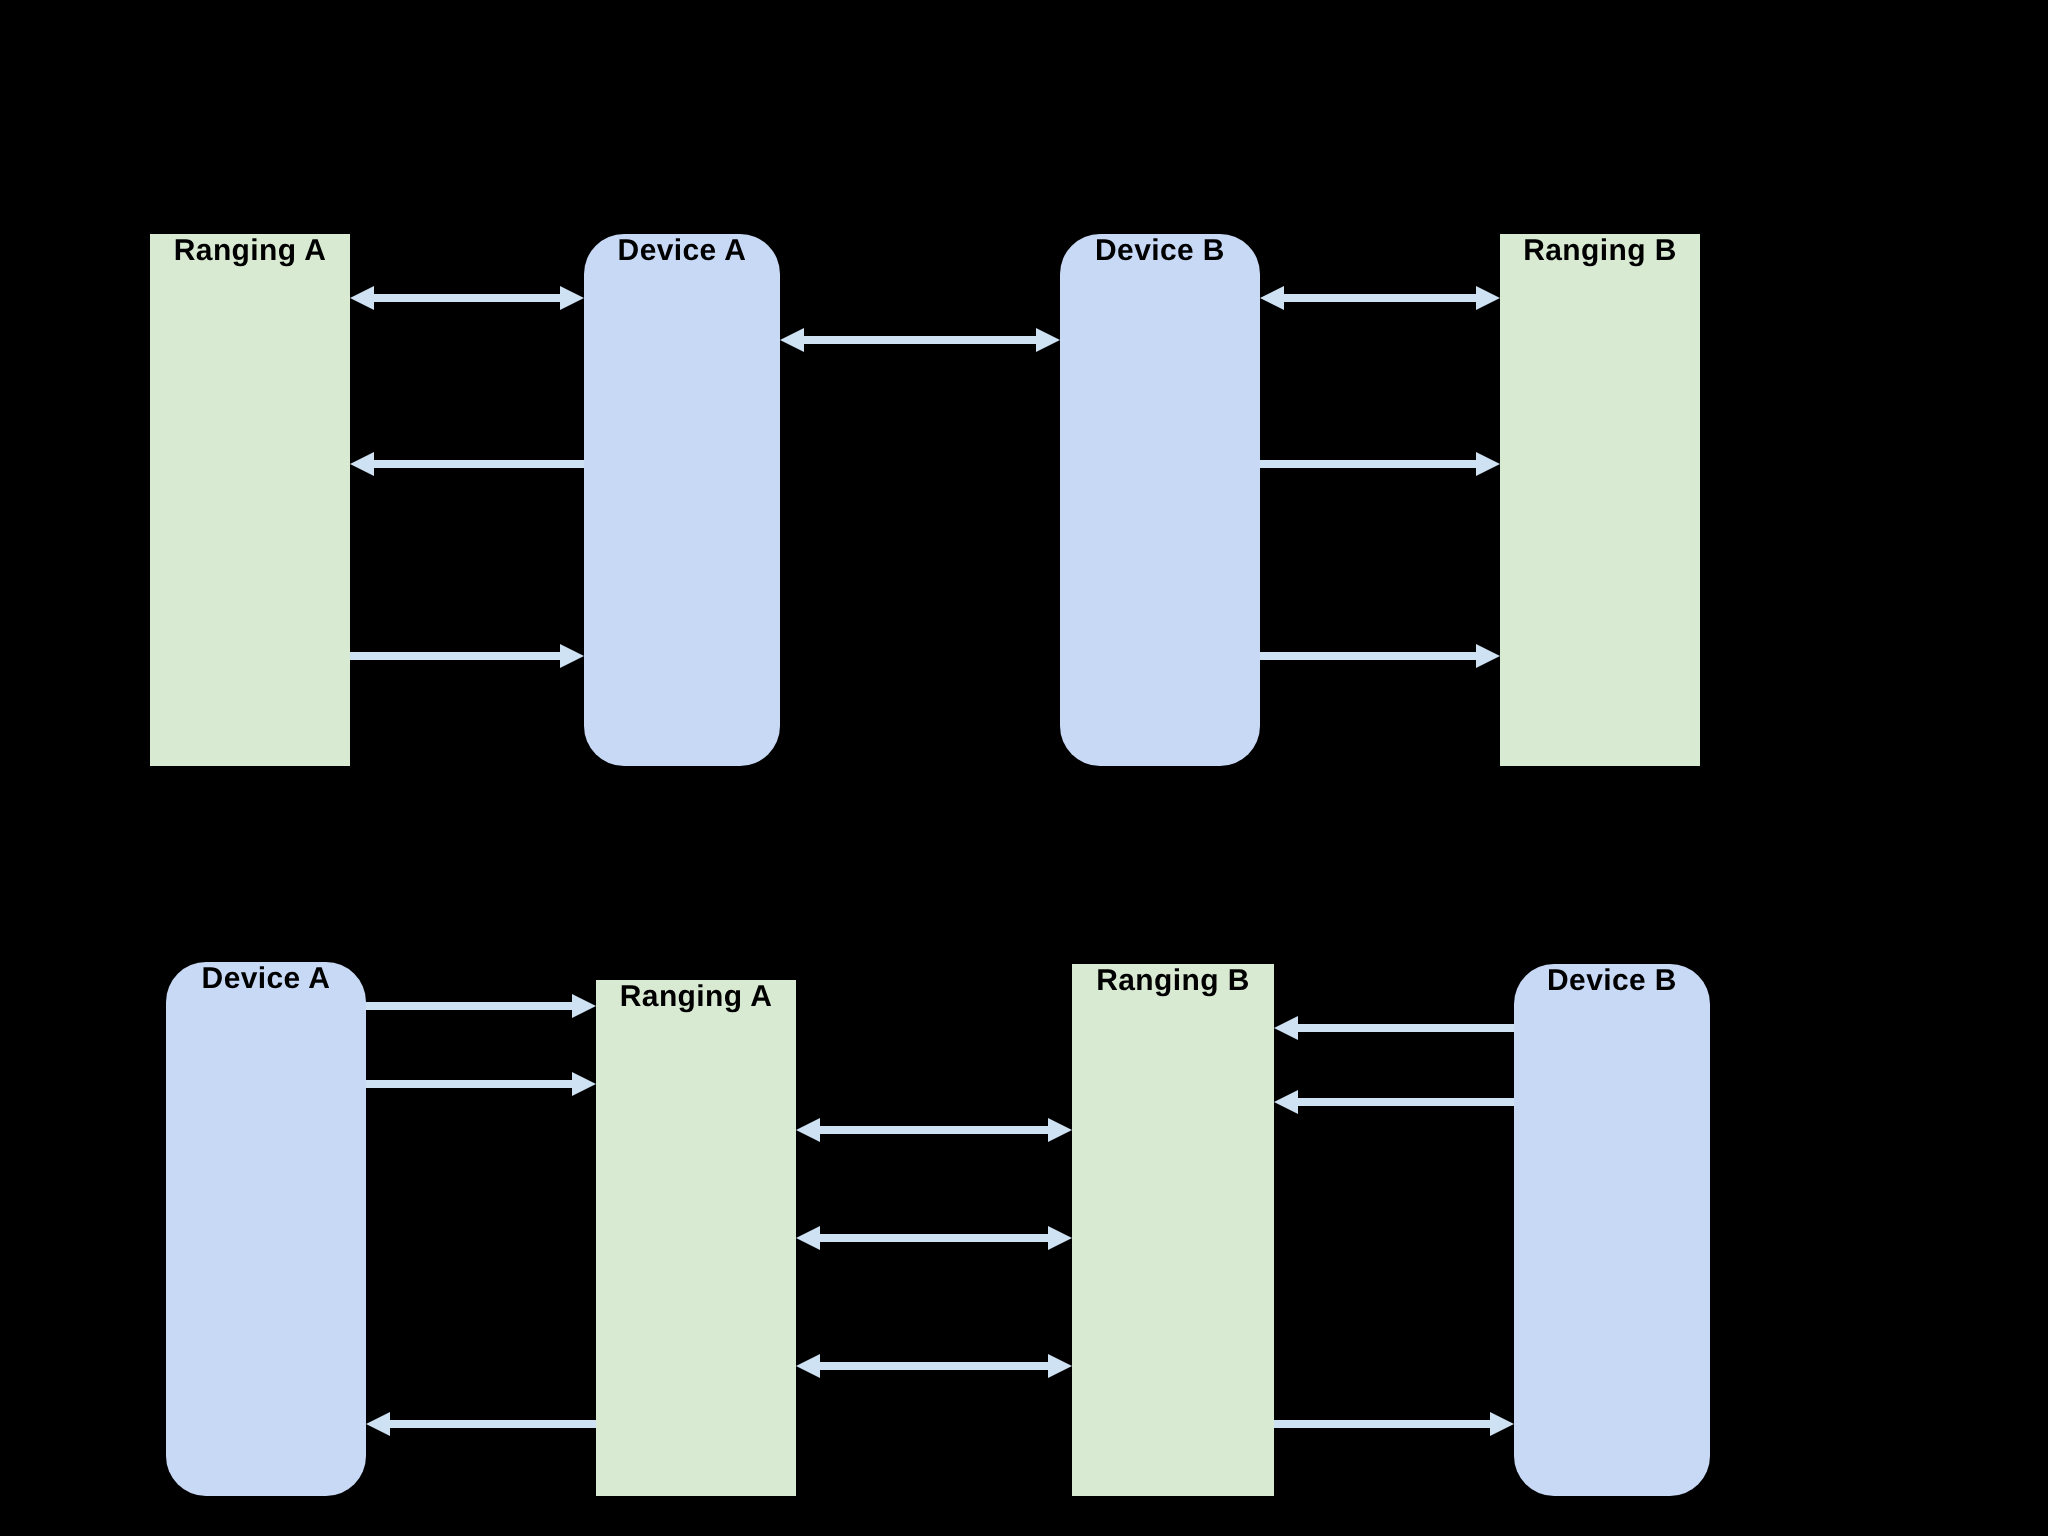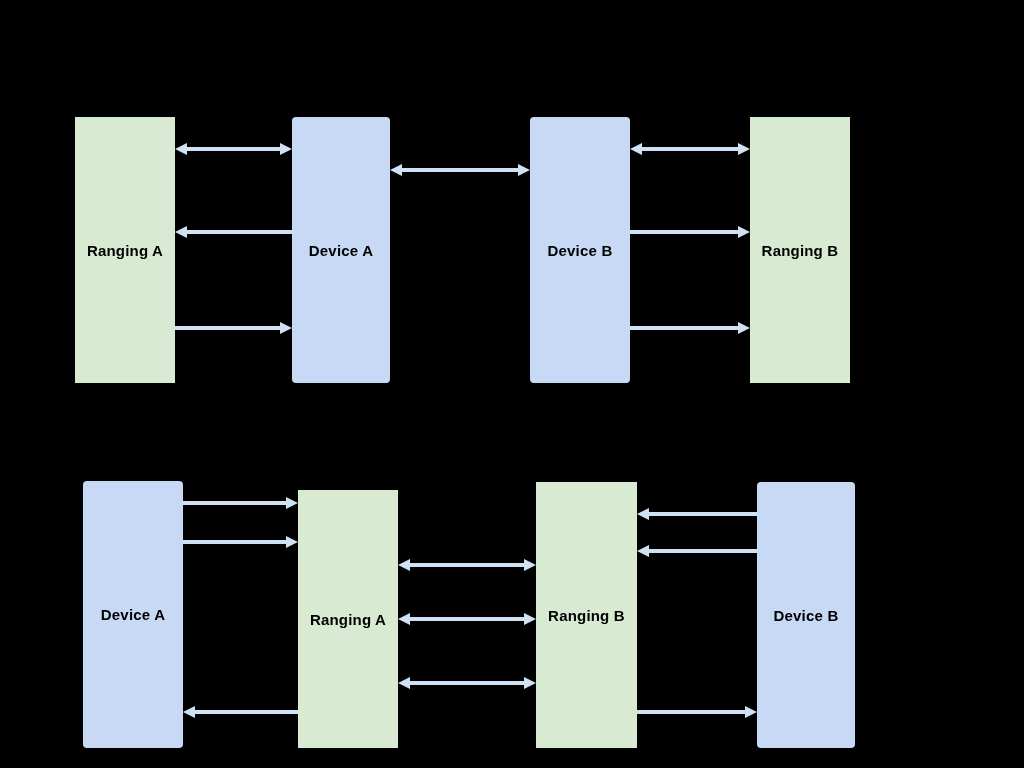--- a/index.html
+++ b/index.html
@@ -14,26 +14,26 @@
   #canvas {
     position: relative;
     width: 1024px;
     height: 768px;
     background: var(--bg, #000);
   }
   .diagram { position: absolute; left: 0; top: 0; width: 100%; height: 100%; }
   .box {
     position: absolute;
     display: flex;
-    align-items: center;
+    align-items: flex-start;
     justify-content: center;
     box-sizing: border-box;
   }
   .box.ranging { background: var(--green-fill); }
-  .box.device  { background: var(--blue-fill); border-radius: 4px; }
+  .box.device  { background: var(--blue-fill); border-radius: 20px; }
   .box .label {
     font-weight: bold;
     font-size: 15px;
     color: var(--label-color);
     letter-spacing: 0.2px;
     white-space: nowrap;
   }
   .arrow { position: absolute; height: 16px; }
   .arrow .shaft {
     position: absolute;

